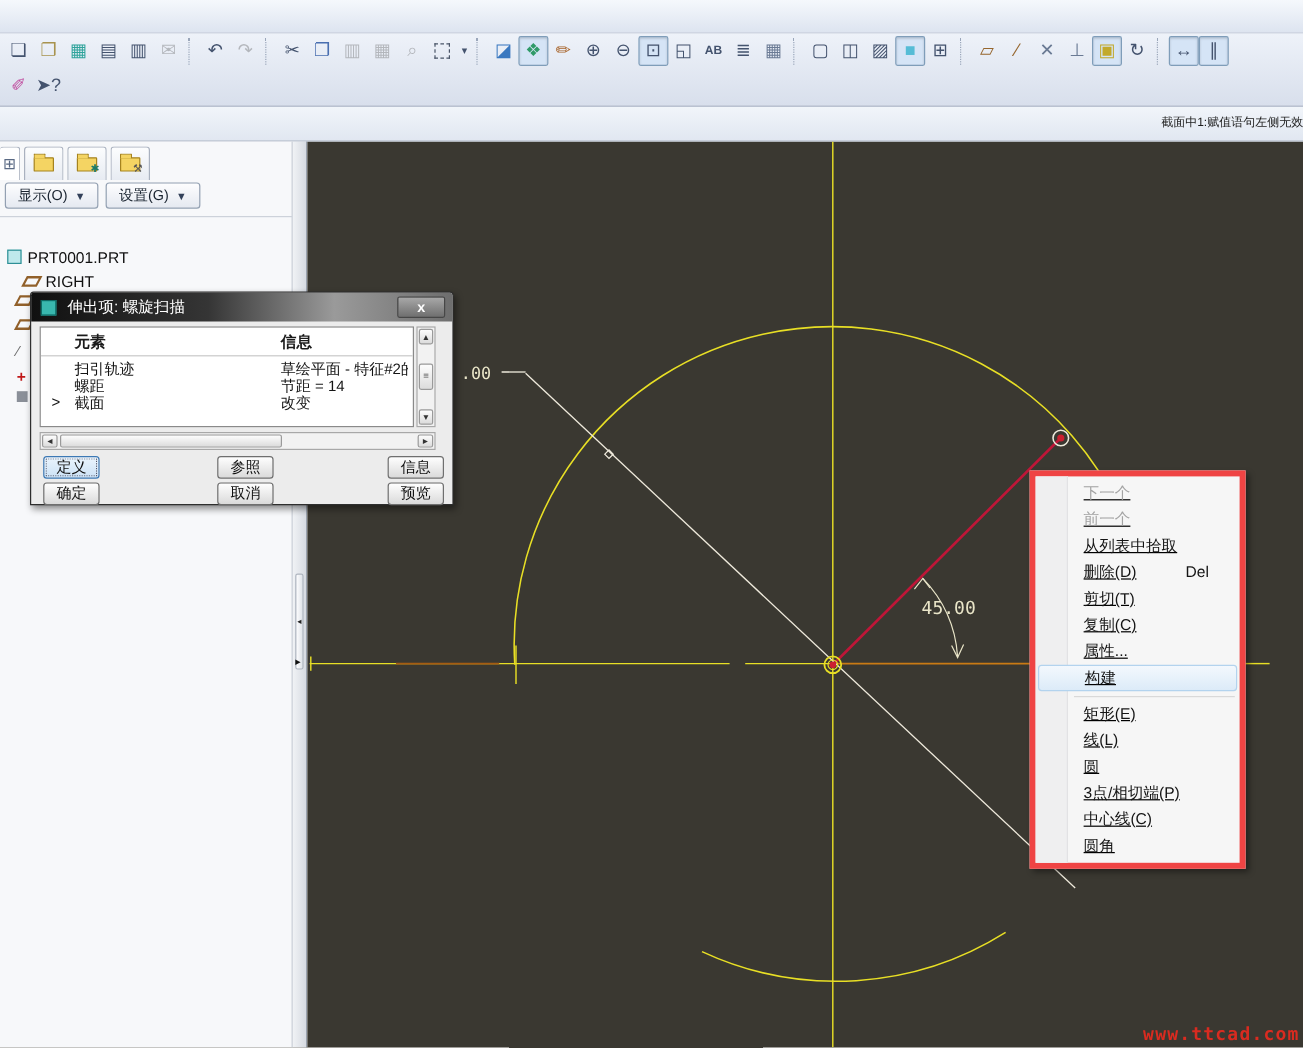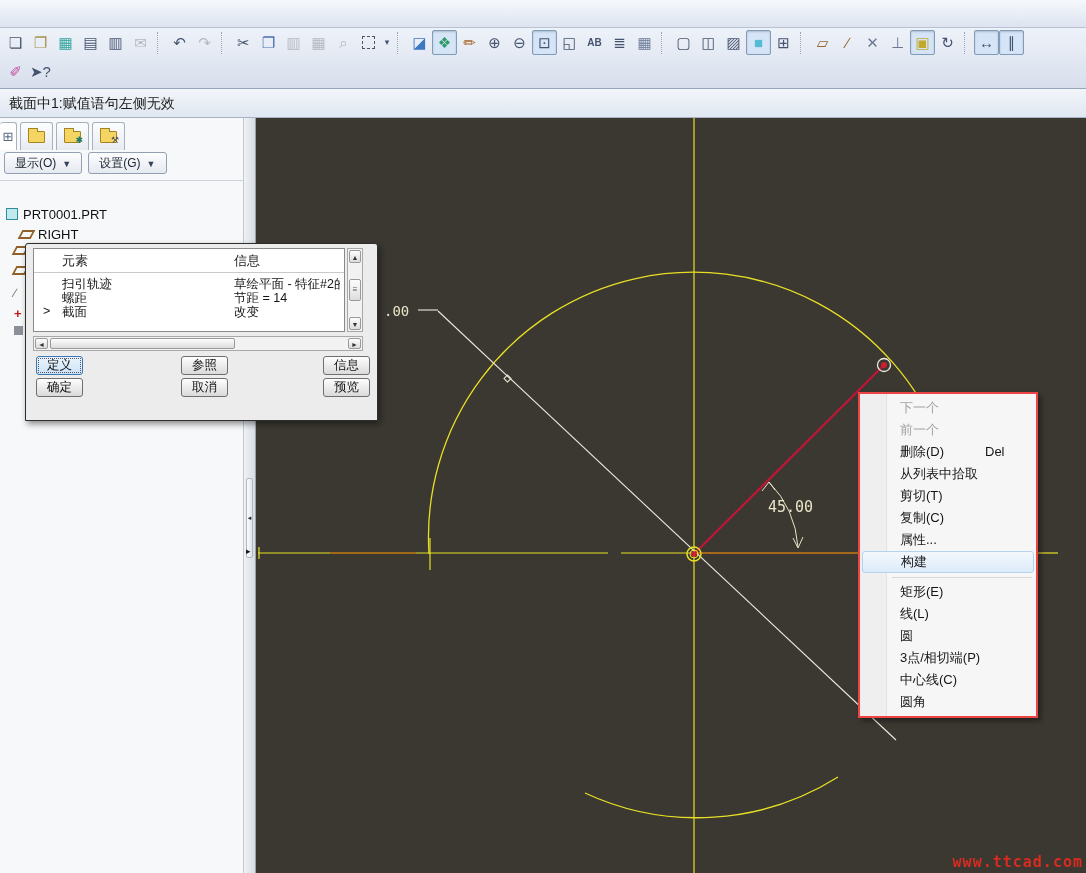--- a/index.html
+++ b/index.html
@@ -23,21 +23,21 @@
   .tbi.active { background:#d5e4f6; border-color:#7f9db9; box-shadow:inset 0 1px 2px rgba(0,0,0,.18); }
   .tbi.disabled { opacity:.35; filter:grayscale(1); }
   .tbi.dashed .g { width:13px; height:13px; border:1px dashed #4a5568; }
   .tbi.narrow { width:12px; font-size:9px; }
   .tbi.small .g { font-size:10px; font-weight:bold; }
   .tbsep { width:7px; height:22px; border-left:1px dotted #9aa6ba; margin:0 3px 0 4px; flex:none; }
 
   
   .msgbar { position:absolute; left:0; top:89px; width:1086px; height:29px;
     background:linear-gradient(#f1f5fa,#e1e7f1); border-bottom:1px solid #a9b3c4; }
-  .msgbar .txt { font-size:14px; color:#1c1c1c; line-height:28px; padding-left:9px; }
+  .msgbar .txt { font-size:10px; color:#1c1c1c; line-height:28px; padding-left:9px;text-align:right; }
 
   
   .leftpanel { position:absolute; left:0; top:118px; width:244px; height:755px;
     background:#f7f8fa; border-right:1px solid #c2c8d2; }
   .tabrow { position:absolute; left:0; top:2px; height:30px; display:flex; align-items:flex-end; }
   .ltab { height:28px; width:33px; border:1px solid #a9b1bf; border-bottom:none;
     border-radius:3px 3px 0 0; background:linear-gradient(#fcfdfe,#e7ebf2);
     display:flex; align-items:center; justify-content:center; margin-right:3px; }
   .ltab.first { width:17px; border-left:none; background:#fff; }
   .ltab .tabglyph { font-size:13px; color:#5a6a84; }
@@ -84,21 +84,21 @@
     display:flex; align-items:center; }
   .dlg-ico { width:13px; height:13px; margin:0 9px 0 8px; background:#39b7ae;
     border:1px solid #0d6a64; }
   .dlg-title .ttl { font-size:13px; color:#fff; }
   .dlg-close { position:absolute; right:6px; top:3px; width:40px; height:18px;
     background:linear-gradient(#a8a8a8,#6f6f6f); border:1px solid #474747; border-radius:2px;
     color:#fff; font-size:12px; font-weight:bold; text-align:center; line-height:16px; }
   .dlg-body { position:relative; height:153px; }
   .dlg-table { position:absolute; left:7px; top:4px; width:312px; height:84px;
     background:#fff; border:1px solid #8a8a8a; overflow:hidden; }
-  .dlg-th { position:absolute; top:3px; font-size:13px; color:#1b1b1b; }
+  .dlg-th { position:absolute; top:3px; font-size:13px; color:#1b1b1b;font-weight:bold; }
   .th-el { left:28px; } .th-info { left:200px; }
   .dlg-hline { position:absolute; left:0; top:23px; width:100%; border-top:1px solid #c9c9c9; }
   .dlg-rows { position:absolute; left:0; top:27px; width:100%; }
   .drow { position:relative; height:14px; font-size:12.5px; color:#141414; white-space:nowrap; }
   .drow .mk { position:absolute; left:9px; width:14px; }
   .drow .el { position:absolute; left:28px; width:165px; overflow:hidden; }
   .drow .inf { position:absolute; left:200px; width:106px; overflow:hidden; }
   .vscroll { position:absolute; left:321px; top:4px; width:16px; height:84px;
     background:#f2f2f2; border:1px solid #a8a8a8; }
   .vs-btn { position:absolute; left:1px; width:12px; height:13px; font-size:7px; color:#333;
@@ -119,22 +119,22 @@
   .dbtn { position:absolute; width:47px; height:19px; font-size:12.5px; color:#101010;
     text-align:center; line-height:17px; background:linear-gradient(#fefefe,#dadada);
     border:1px solid #6f6f6f; border-radius:3px; }
   .dbtn.focus { background:linear-gradient(#eaf4fd,#cce2f6); border-color:#3c78b4;
     outline:1px dotted #556; outline-offset:-3px; }
   .r1 { top:112px; } .r2 { top:134px; }
   .c1 { left:10px; } .c2 { left:155px; } .c3 { left:297px; }
 
   
   .ctxmenu { position:absolute; left:858px; top:392px; width:180px; z-index:20;
-    background:#f6f6f6; border:2px solid #ef4444; box-shadow:3px 3px 5px rgba(0,0,0,.4);
-    padding:3px 0; }
+    background:#f6f6f6; border:5px solid #ef4444; box-shadow:3px 3px 5px rgba(0,0,0,.4);
+    padding:3px 0;text-decoration:underline; }
   .ctx-gutter { position:absolute; left:0; top:0; bottom:0; width:27px; background:#efeff0;
     border-right:1px solid #e2e2e4; }
   .citem { position:relative; height:22px; line-height:22px; font-size:13px; color:#151515;
     padding-left:40px; white-space:nowrap; }
   .citem.disabled { color:#a3a3a3; }
   .citem.hover { margin:0 2px; padding-left:38px; line-height:20px;
     background:linear-gradient(#f3f8fd,#dcebf8); border:1px solid #b3d3ee; border-radius:3px; }
   .citem .sc { position:absolute; left:125px; }
   .citem.sep { height:8px; margin:0; padding:0; }
   .citem.sep::before { content:""; position:absolute; left:32px; right:4px; top:4px;
@@ -391,20 +391,25 @@
 
     <circle cx="628" cy="247" r="6.5" fill="none" stroke-width="1.3" stroke="#efeadc"></circle>
     <circle cx="628" cy="247" r="3" fill="#cc2030"></circle>
 
     <rect x="249" y="258" width="5" height="5" fill="none" stroke-width="1" transform="rotate(45 251.5 260.5)" stroke="#efeadc"></rect>
   </svg>
   <div class="watermark">www.ttcad.com</div>
 </div>
 
 <div class="dialog">
+  <div class="dlg-title">
+    <span class="dlg-ico"></span>
+    <span class="ttl">伸出项: 螺旋扫描</span>
+    <div class="dlg-close">x</div>
+  </div>
   <div class="dlg-body">
     <div class="dlg-table">
       <span class="dlg-th th-el">元素</span>
       <span class="dlg-th th-info">信息</span>
       <div class="dlg-hline"></div>
       <div class="dlg-rows">
         <div class="drow">
             <span class="mk"></span>
             <span class="el">扫引轨迹</span>
             <span class="inf">草绘平面 - 特征#2的</span>
@@ -445,28 +450,28 @@
   <div>
     <div class="citem disabled">
         <span>下一个</span>
         <span class="sc"></span>
       </div>
       <div class="citem disabled">
         <span>前一个</span>
         <span class="sc"></span>
       </div>
       <div class="citem">
+        <span>从列表中拾取</span>
+        <span class="sc"></span>
+      </div>
+      <div class="citem">
         <span>删除(D)</span>
         <span class="sc">Del</span>
       </div>
       <div class="citem">
-        <span>从列表中拾取</span>
-        <span class="sc"></span>
-      </div>
-      <div class="citem">
         <span>剪切(T)</span>
         <span class="sc"></span>
       </div>
       <div class="citem">
         <span>复制(C)</span>
         <span class="sc"></span>
       </div>
       <div class="citem">
         <span>属性...</span>
         <span class="sc"></span>

